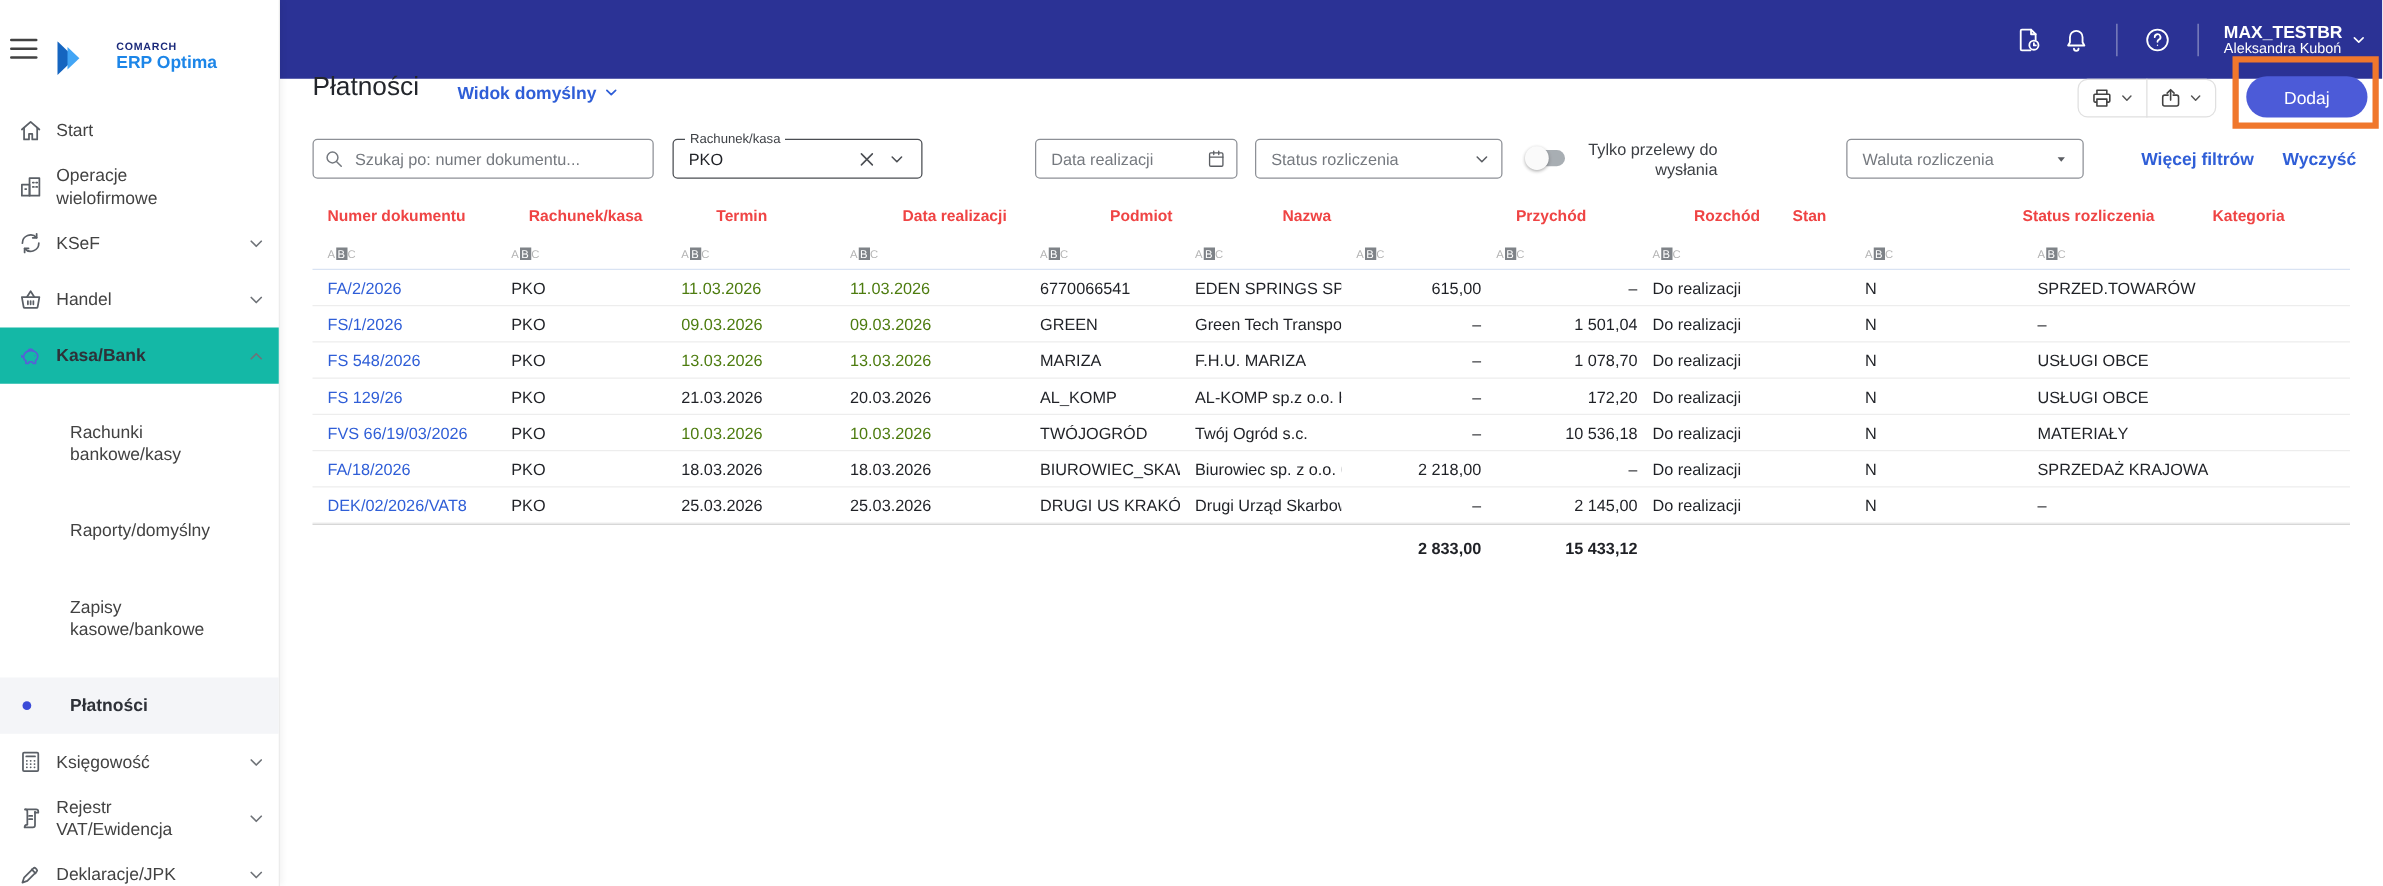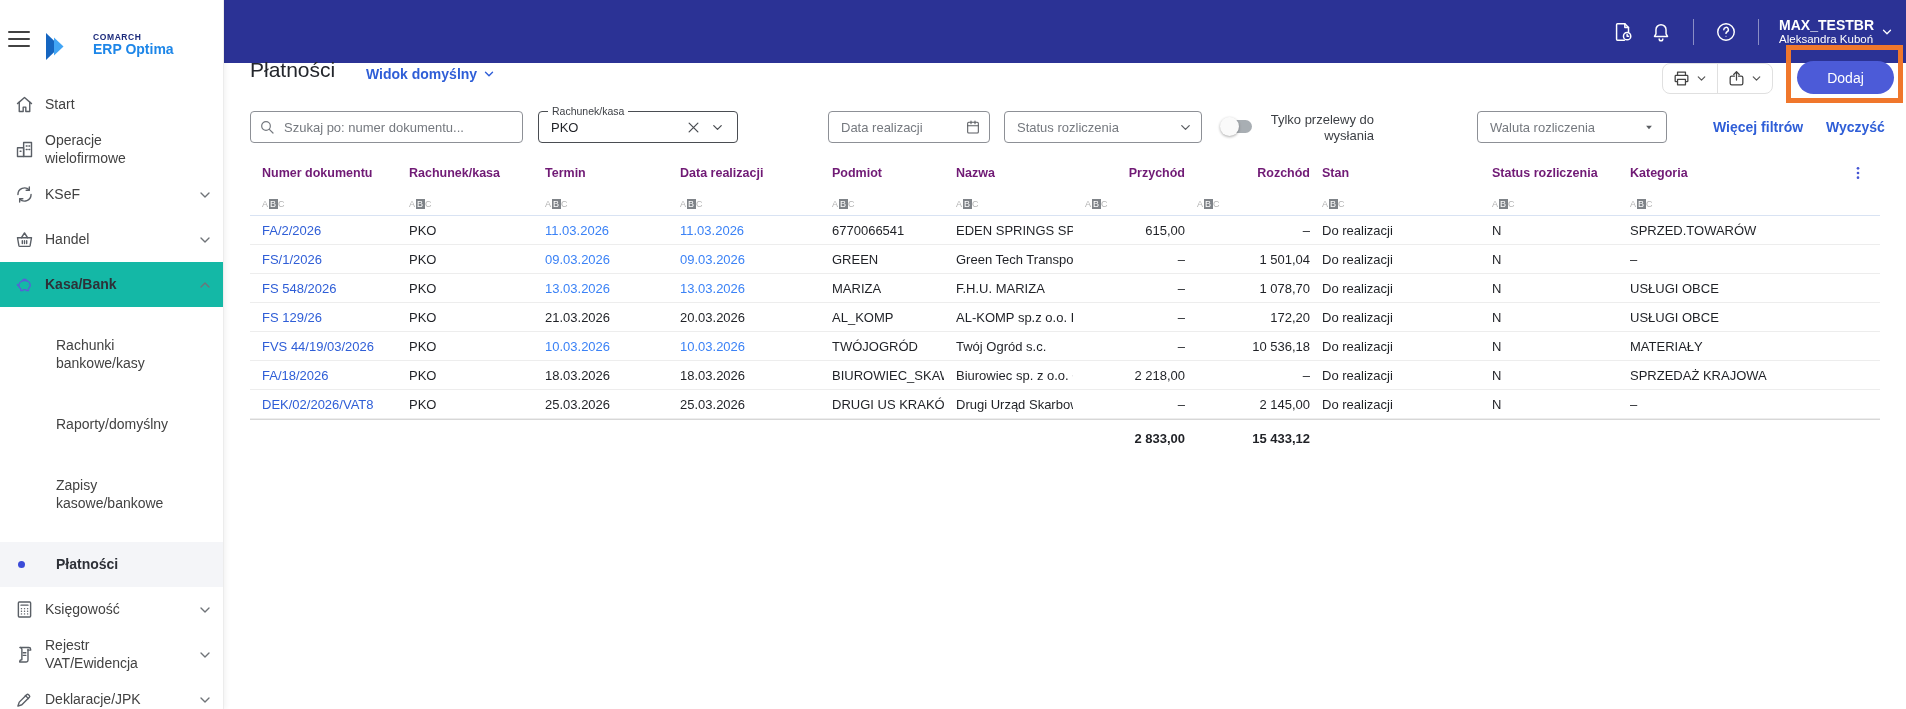--- a/index.html
+++ b/index.html
@@ -83,29 +83,29 @@
   .flink{position:absolute;top:119px;font-size:14px;font-weight:700;color:#2f5ed7;cursor:pointer;}
   .f-more{left:1713px;}
   .f-clear{left:1826px;}
 
   
   .table{position:absolute;left:250px;top:158px;width:1630px;}
   .tgrid{display:grid;grid-template-columns:147px 136px 135px 152px 124px 129px 112px 125px 170px 138px 222px 1fr;align-items:center;}
   .cell{padding-left:12px;white-space:nowrap;overflow:hidden;}
   .cell.num{text-align:right;padding-left:0;}
   .cell.c9{}
-  .thead{height:30px;font-size:12.5px;font-weight:700;color:#701a75;}
+  .thead{height:30px;font-size:12.5px;font-weight:700;color:#ef4444;gap:14px;}
   .tfilter{height:28px;border-bottom:1px solid #d9e3f3;}
   .abc{display:inline-flex;align-items:center;font-size:9px;color:#b3b3b3;letter-spacing:0;cursor:pointer;}
   .abc .b{background:#7f8388;color:#fff;padding:0 1.5px;margin:0 .5px;}
   .kebab{display:flex;justify-content:flex-end;padding-right:14px;color:#4455d4;cursor:pointer;}
   .kebab svg{width:16px;height:16px;}
   .trow{height:29px;border-bottom:1px solid #ededed;font-size:13px;color:#1f2126;cursor:pointer;}
   .trow .link{color:#2f5ed7;}
-  .red{color:#3b82f6;}
+  .red{color:#4d7c0f;}
   .ttotals{height:38px;border-top:1px solid #d7d7d7;font-size:13px;font-weight:700;color:#1f2126;}
 
   svg{display:block;}
 </style>
 </head>
 <body>
 
 <div class="canvas">
 
   <div class="topbar">
@@ -527,21 +527,21 @@
           <span class="cell">AL_KOMP</span>
           <span class="cell">AL-KOMP sp.z o.o. Hu</span>
           <span class="cell num">–</span>
           <span class="cell num">172,20</span>
           <span class="cell c9">Do realizacji</span>
           <span class="cell">N</span>
           <span class="cell">USŁUGI OBCE</span>
           <span></span>
         </div>
         <div class="tgrid trow">
-          <span class="cell link">FVS 44/19/03/2026</span>
+          <span class="cell link">FVS 66/19/03/2026</span>
           <span class="cell">PKO</span>
           <span class="cell red">10.03.2026</span>
           <span class="cell red">10.03.2026</span>
           <span class="cell">TWÓJOGRÓD</span>
           <span class="cell">Twój Ogród s.c.</span>
           <span class="cell num">–</span>
           <span class="cell num">10 536,18</span>
           <span class="cell c9">Do realizacji</span>
           <span class="cell">N</span>
           <span class="cell">MATERIAŁY</span>

